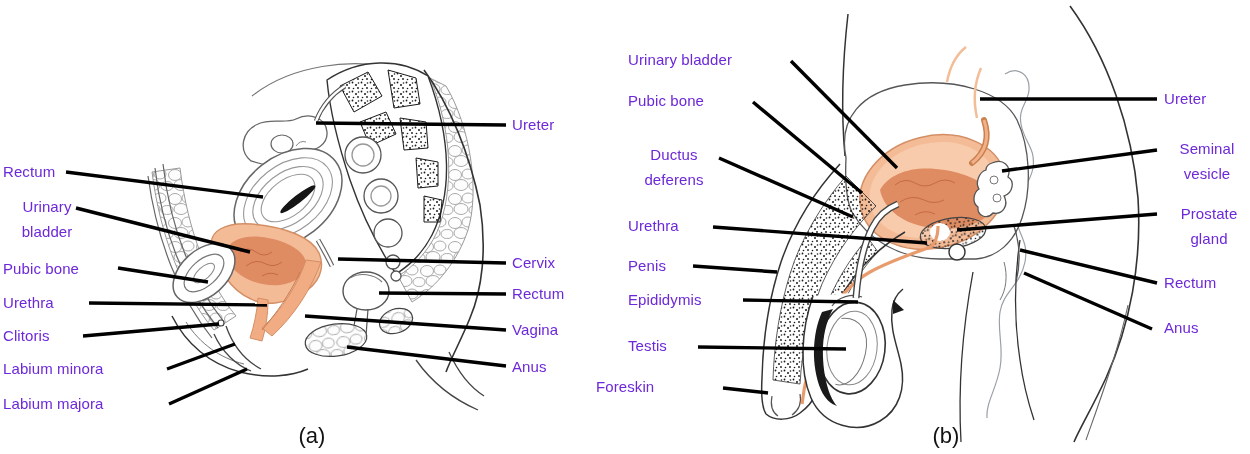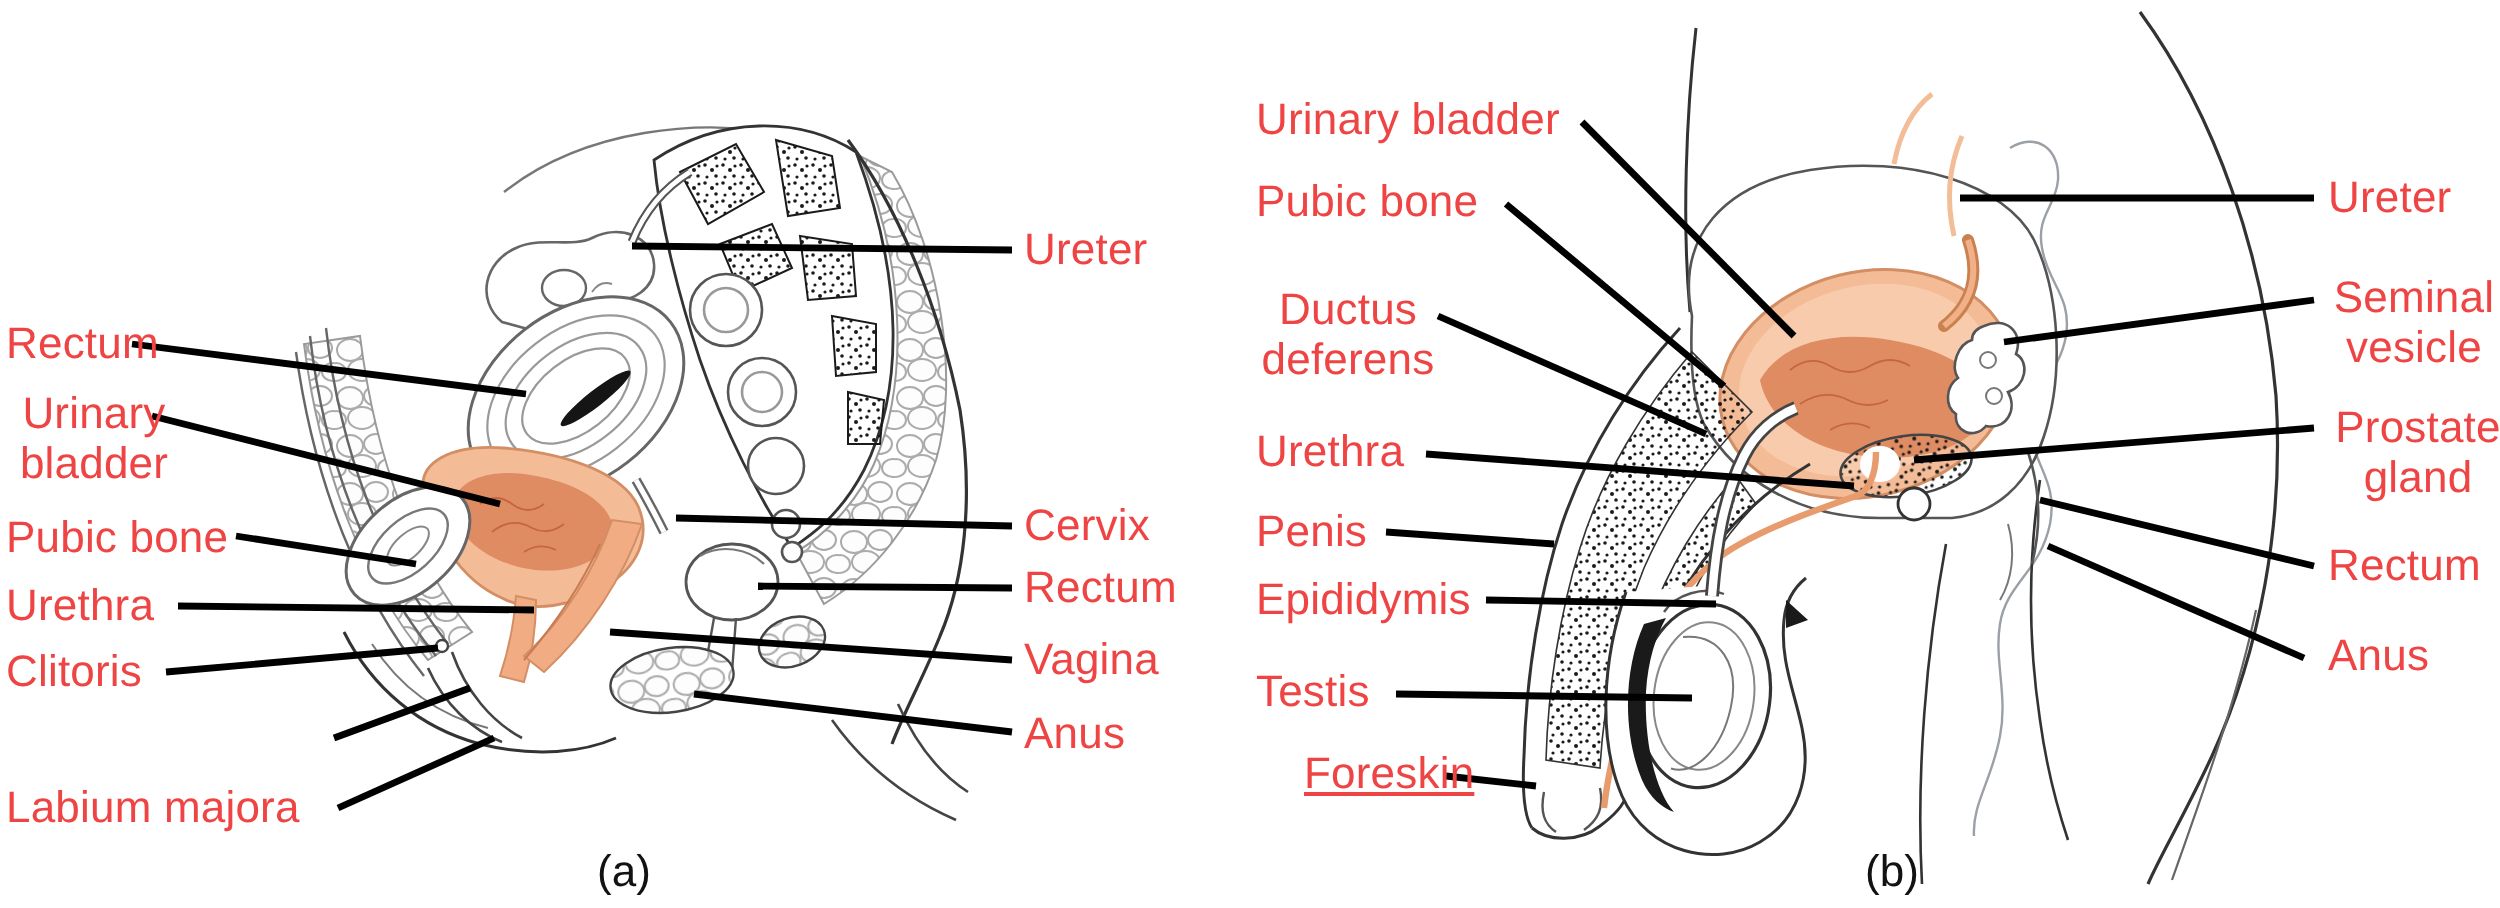--- a/index.html
+++ b/index.html
@@ -2,21 +2,21 @@
 <html><head>
 <meta charset="utf-8">
 <style>
   html,body{margin:0;padding:0;background:#ffffff;}
   .canvas{
     position:relative;width:1250px;height:454px;background:#ffffff;
     font-family:"Liberation Sans", sans-serif;overflow:hidden;
   }
   .art{position:absolute;left:0;top:0;}
   .lbl{
-    position:absolute;font-size:22px;line-height:25px;color:#ef4444;
+    position:absolute;font-size:15px;line-height:25px;color:#6d28d9;
     white-space:nowrap;letter-spacing:0.1px;
   }
   .lbl.wrap{white-space:normal;text-align:center;}
   .cap{
     position:absolute;font-size:22px;line-height:24px;color:#121212;
     width:70px;text-align:center;
   }
 </style>
 </head>
 <body>
@@ -208,35 +208,36 @@
         <line x1="1152" y1="329" x2="1024" y2="273"></line>
       </g>
     </g>
   </svg>
 
   <div class="lbl" style="left:3px;top:159px;">Rectum</div>
   <div class="lbl wrap" style="left:3px;top:194px;width:88px;">Urinary bladder</div>
   <div class="lbl" style="left:3px;top:256px;">Pubic bone</div>
   <div class="lbl" style="left:3px;top:290px;">Urethra</div>
   <div class="lbl" style="left:3px;top:323px;">Clitoris</div>
+  <div class="lbl" style="left:3px;top:356px;">Labium minora</div>
   <div class="lbl" style="left:3px;top:391px;">Labium majora</div>
   <div class="lbl" style="left:512px;top:112px;">Ureter</div>
   <div class="lbl" style="left:512px;top:250px;">Cervix</div>
   <div class="lbl" style="left:512px;top:281px;">Rectum</div>
   <div class="lbl" style="left:512px;top:317px;">Vagina</div>
   <div class="lbl" style="left:512px;top:354px;">Anus</div>
 
   <div class="lbl" style="left:628px;top:47px;">Urinary bladder</div>
   <div class="lbl" style="left:628px;top:88px;">Pubic bone</div>
   <div class="lbl wrap" style="left:628px;top:142px;width:92px;">Ductus deferens</div>
   <div class="lbl" style="left:628px;top:213px;">Urethra</div>
   <div class="lbl" style="left:628px;top:253px;">Penis</div>
   <div class="lbl" style="left:628px;top:287px;">Epididymis</div>
   <div class="lbl" style="left:628px;top:333px;">Testis</div>
-  <div class="lbl" style="left:652px;top:374px;text-decoration:underline;">Foreskin</div>
+  <div class="lbl" style="left:596px;top:374px;">Foreskin</div>
   <div class="lbl" style="left:1164px;top:86px;">Ureter</div>
   <div class="lbl wrap" style="left:1164px;top:136px;width:86px;">Seminal vesicle</div>
   <div class="lbl wrap" style="left:1164px;top:201px;width:90px;">Prostate gland</div>
   <div class="lbl" style="left:1164px;top:270px;">Rectum</div>
   <div class="lbl" style="left:1164px;top:315px;">Anus</div>
 
   <div class="cap" style="left:277px;top:424px;">(a)</div>
   <div class="cap" style="left:911px;top:424px;">(b)</div>
 
 </div>

